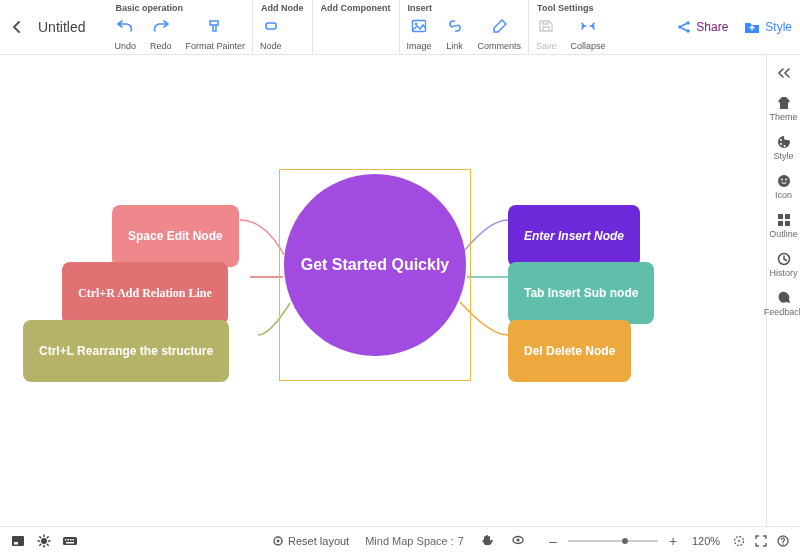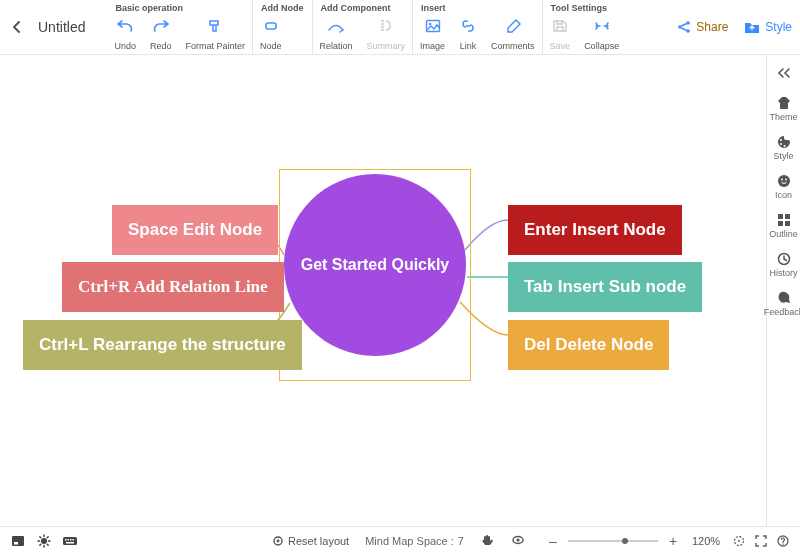--- a/index.html
+++ b/index.html
@@ -92,21 +92,21 @@
   gap: 16px;
   align-items: center;
 }
 .top-right-btn {
   display: flex;
   gap: 5px;
   align-items: center;
   font-size: 12px;
   cursor: pointer;
 }
-.top-right-btn.share { color: #a16207; }
+.top-right-btn.share { color: #701a75; }
 .top-right-btn.export { color: #3b8cff; }
 
 
 .right-sidebar {
   position: absolute;
   right: 0;
   top: 55px;
   bottom: 28px;
   width: 34px;
   border-left: 1px solid #e5e5e5;
@@ -179,31 +179,31 @@
   justify-content: center;
   text-align: center;
 }
 .center-node span {
   color: #fff;
   font-weight: 700;
   font-size: 16px;
 }
 .node-pill {
   position: absolute;
-  padding: 15px 16px;
-  border-radius: 0;
+  padding: 24px 16px;
+  border-radius: 8px;
   color: #fff;
   font-weight: 700;
-  font-size: 17px;
+  font-size: 12px;
   white-space: nowrap;
 }
 .n1 { left: 112px; top: 150px; background: #ee888d; }
 .n2 { left: 62px;  top: 207px; background: #e07273; font-family: Liberation Serif, serif; }
 .n3 { left: 23px;  top: 265px; background: #b4b368; }
-.n4 { left: 508px; top: 150px; background: #b91c1c; }
+.n4 { left: 508px; top: 150px; background: #6d28d9; font-style: italic; }
 .n5 { left: 508px; top: 207px; background: #5fbfaa; }
 .n6 { left: 508px; top: 265px; background: #ecaa3e; }
 
 
 .bottombar {
   position: absolute;
   left: 0;
   right: 0;
   bottom: 0;
   height: 28px;
@@ -337,38 +337,20 @@
                 <rect x="3" y="5" width="10" height="6" rx="2" stroke="#4a90ff" stroke-width="1.6" fill="none"></rect>
               </svg>
             </div>
           <span class="tb-label">Node</span>
         </div>
       </div>
     </div>
 
     <div class="tb-group">
       <div class="tb-group-title">Add Component</div>
-      <div class="tb-buttons">
-        <div class="tb-btn">
-          <div class="tb-ico">
-              <svg width="18" height="14" viewBox="0 0 18 14">
-                <path d="M2 11 Q9 2 16 11 M13 8 L16 11 L13 13" stroke="#4a90ff" stroke-width="1.5" fill="none" stroke-linecap="round"></path>
-              </svg>
-            </div>
-          <span class="tb-label">Relation</span>
-        </div>
-        <div class="tb-btn disabled">
-          <div class="tb-ico">
-              <svg width="16" height="14" viewBox="0 0 16 14">
-                <path d="M3 2 H6 M3 5 H6 M3 8 H6 M3 11 H6 M8 2 Q12 2 12 6.5 Q12 11 8 11" stroke="#ccc" stroke-width="1.5" fill="none"></path>
-              </svg>
-            </div>
-          <span class="tb-label">Summary</span>
-        </div>
-      </div>
     </div>
 
     <div class="tb-group">
       <div class="tb-group-title">Insert</div>
       <div class="tb-buttons">
         <div class="tb-btn">
           <div class="tb-ico">
               <svg width="16" height="14" viewBox="0 0 16 14">
                 <rect x="1.5" y="1.5" width="13" height="11" rx="1" stroke="#4a90ff" stroke-width="1.4" fill="none"></rect>
                 <circle cx="5" cy="5" r="1.3" fill="#4a90ff"></circle>

